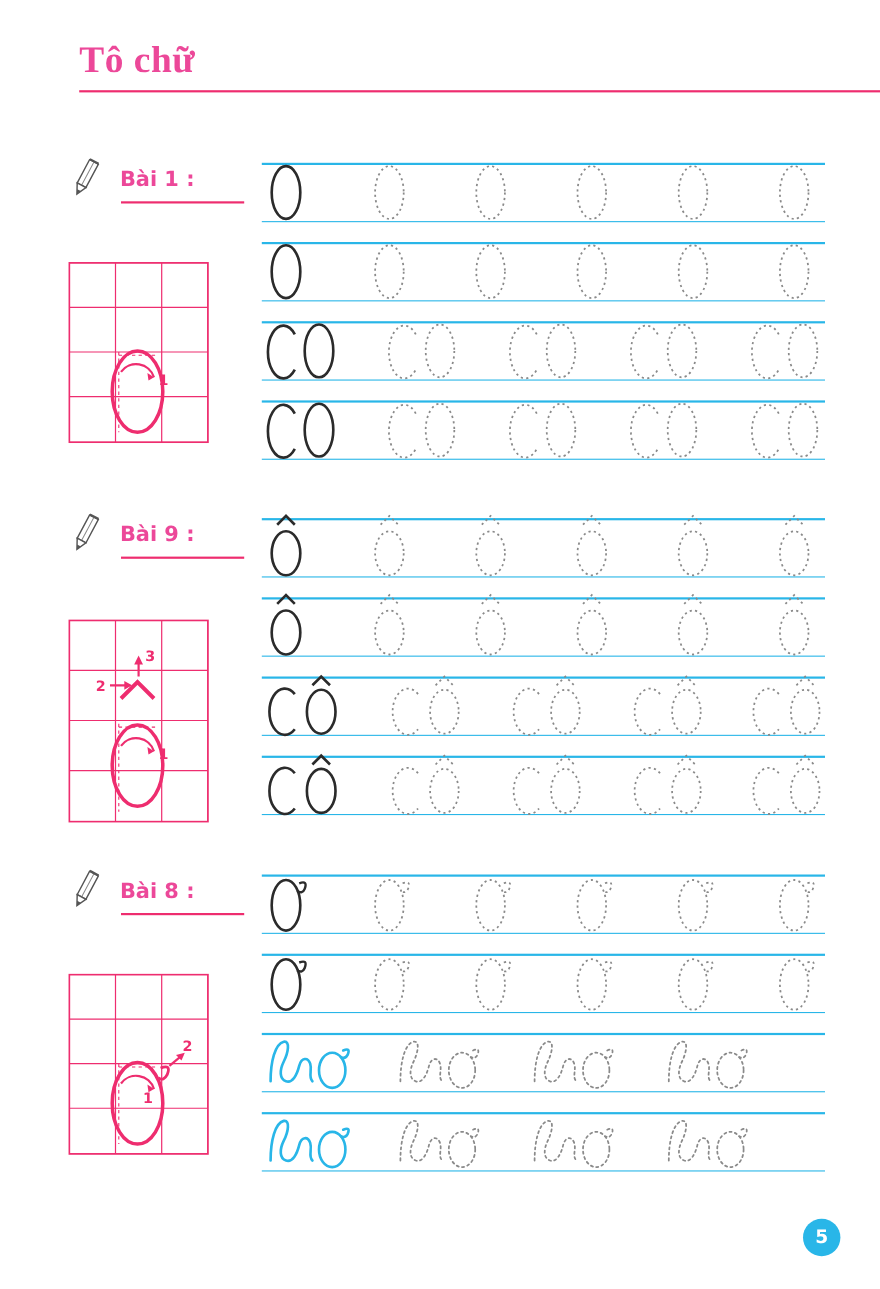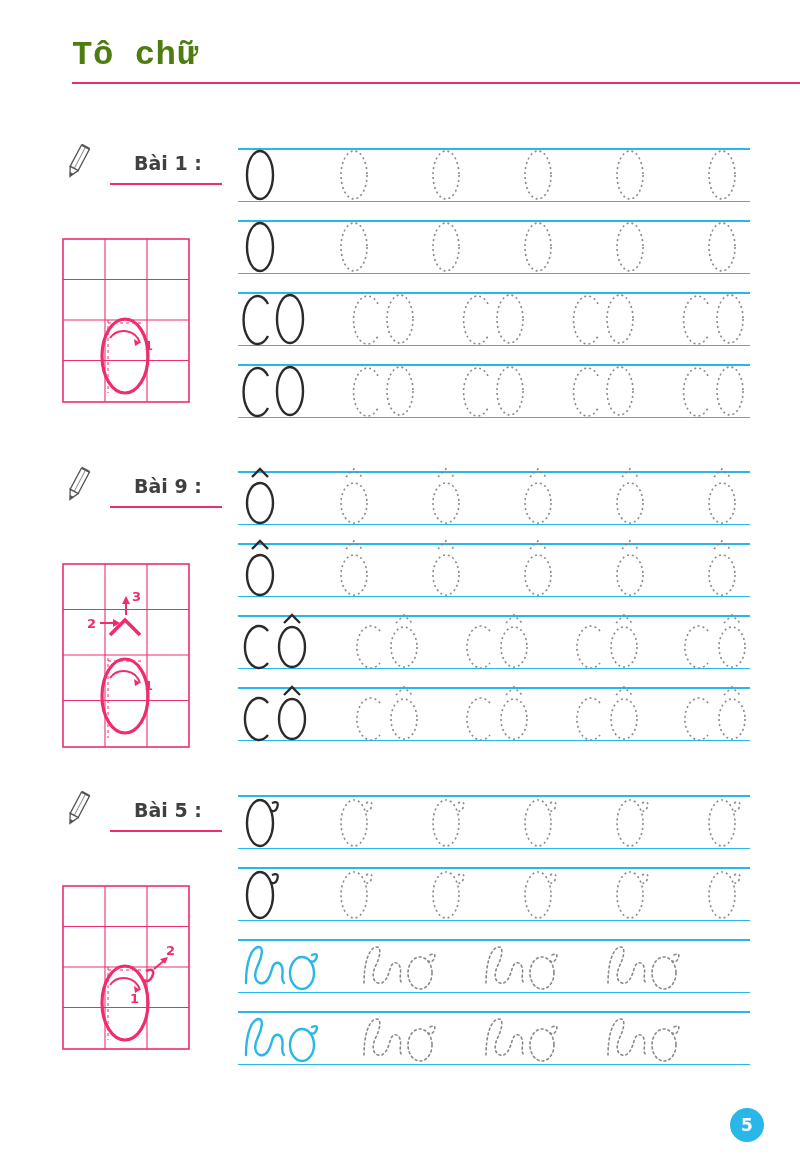--- a/index.html
+++ b/index.html
@@ -11,24 +11,24 @@
     font-family: "DejaVu Sans", sans-serif;
     position: relative;
     overflow: hidden;
   }
 
   
   .page-title {
     position: absolute;
     left: 72px;
     top: 36px;
-    font-family: Liberation Mono, monospace;
+    font-family: Liberation Serif, serif;
     font-size: 34px;
     font-weight: bold;
-    color: #4d7c0f;
+    color: #ec4899;
     letter-spacing: 0.5px;
   }
   .title-rule {
     position: absolute;
     left: 72px;
     top: 82px;
     width: 760px;
     height: 2px;
     background: #ee2d6f;
   }
@@ -42,25 +42,25 @@
   .ex-label-row {
     position: absolute;
     left: 62px;
     top: 0px;
     width: 160px;
     height: 46px;
   }
   .pencil-icon { position: absolute; left: 0; top: 2px; width: 30px; height: 40px; }
   .ex-label {
     position: absolute;
-    left: 72px;
+    left: 47px;
     top: 12px;
     font-size: 19px;
     font-weight: bold;
-    color: #404040;
+    color: #ec4899;
     white-space: nowrap;
   }
   .label-underline {
     position: absolute;
     left: 48px;
     top: 43px;
     width: 112px;
     height: 2px;
     background: #ee2d6f;
   }
@@ -388,21 +388,21 @@
       <svg width="30" height="40" viewBox="0 0 30 40">
         <g transform="rotate(28 15 20)">
           <rect x="11" y="3" width="9" height="24" fill="#ffffff" stroke="#555" stroke-width="1.3"></rect>
           <line x1="15.5" y1="3" x2="15.5" y2="27" stroke="#888" stroke-width="0.9"></line>
           <polygon points="11,27 20,27 15.5,36" fill="#ffffff" stroke="#555" stroke-width="1.3"></polygon>
           <polygon points="13.6,32 17.4,32 15.5,36" fill="#555"></polygon>
           <rect x="11" y="1.5" width="9" height="2" fill="#555"></rect>
         </g>
       </svg>
     </span>
-    <span class="ex-label">Bài 5 :</span>
+    <span class="ex-label">Bài 8 :</span>
     <span class="label-underline"></span>
   </div>
 
   <div class="guide-box">
     <svg width="128" height="165" viewBox="0 0 128 165">
       <rect x="1" y="1" width="126" height="163" fill="none" stroke="#ee2d6f" stroke-width="1.6"></rect>
       <line x1="43" y1="1" x2="43" y2="164" stroke="#ee2d6f" stroke-width="1.1"></line>
       <line x1="85" y1="1" x2="85" y2="164" stroke="#ee2d6f" stroke-width="1.1"></line>
       <line x1="1" y1="41.5" x2="127" y2="41.5" stroke="#ee2d6f" stroke-width="1.1"></line>
       <line x1="1" y1="82" x2="127" y2="82" stroke="#ee2d6f" stroke-width="1.1"></line>

